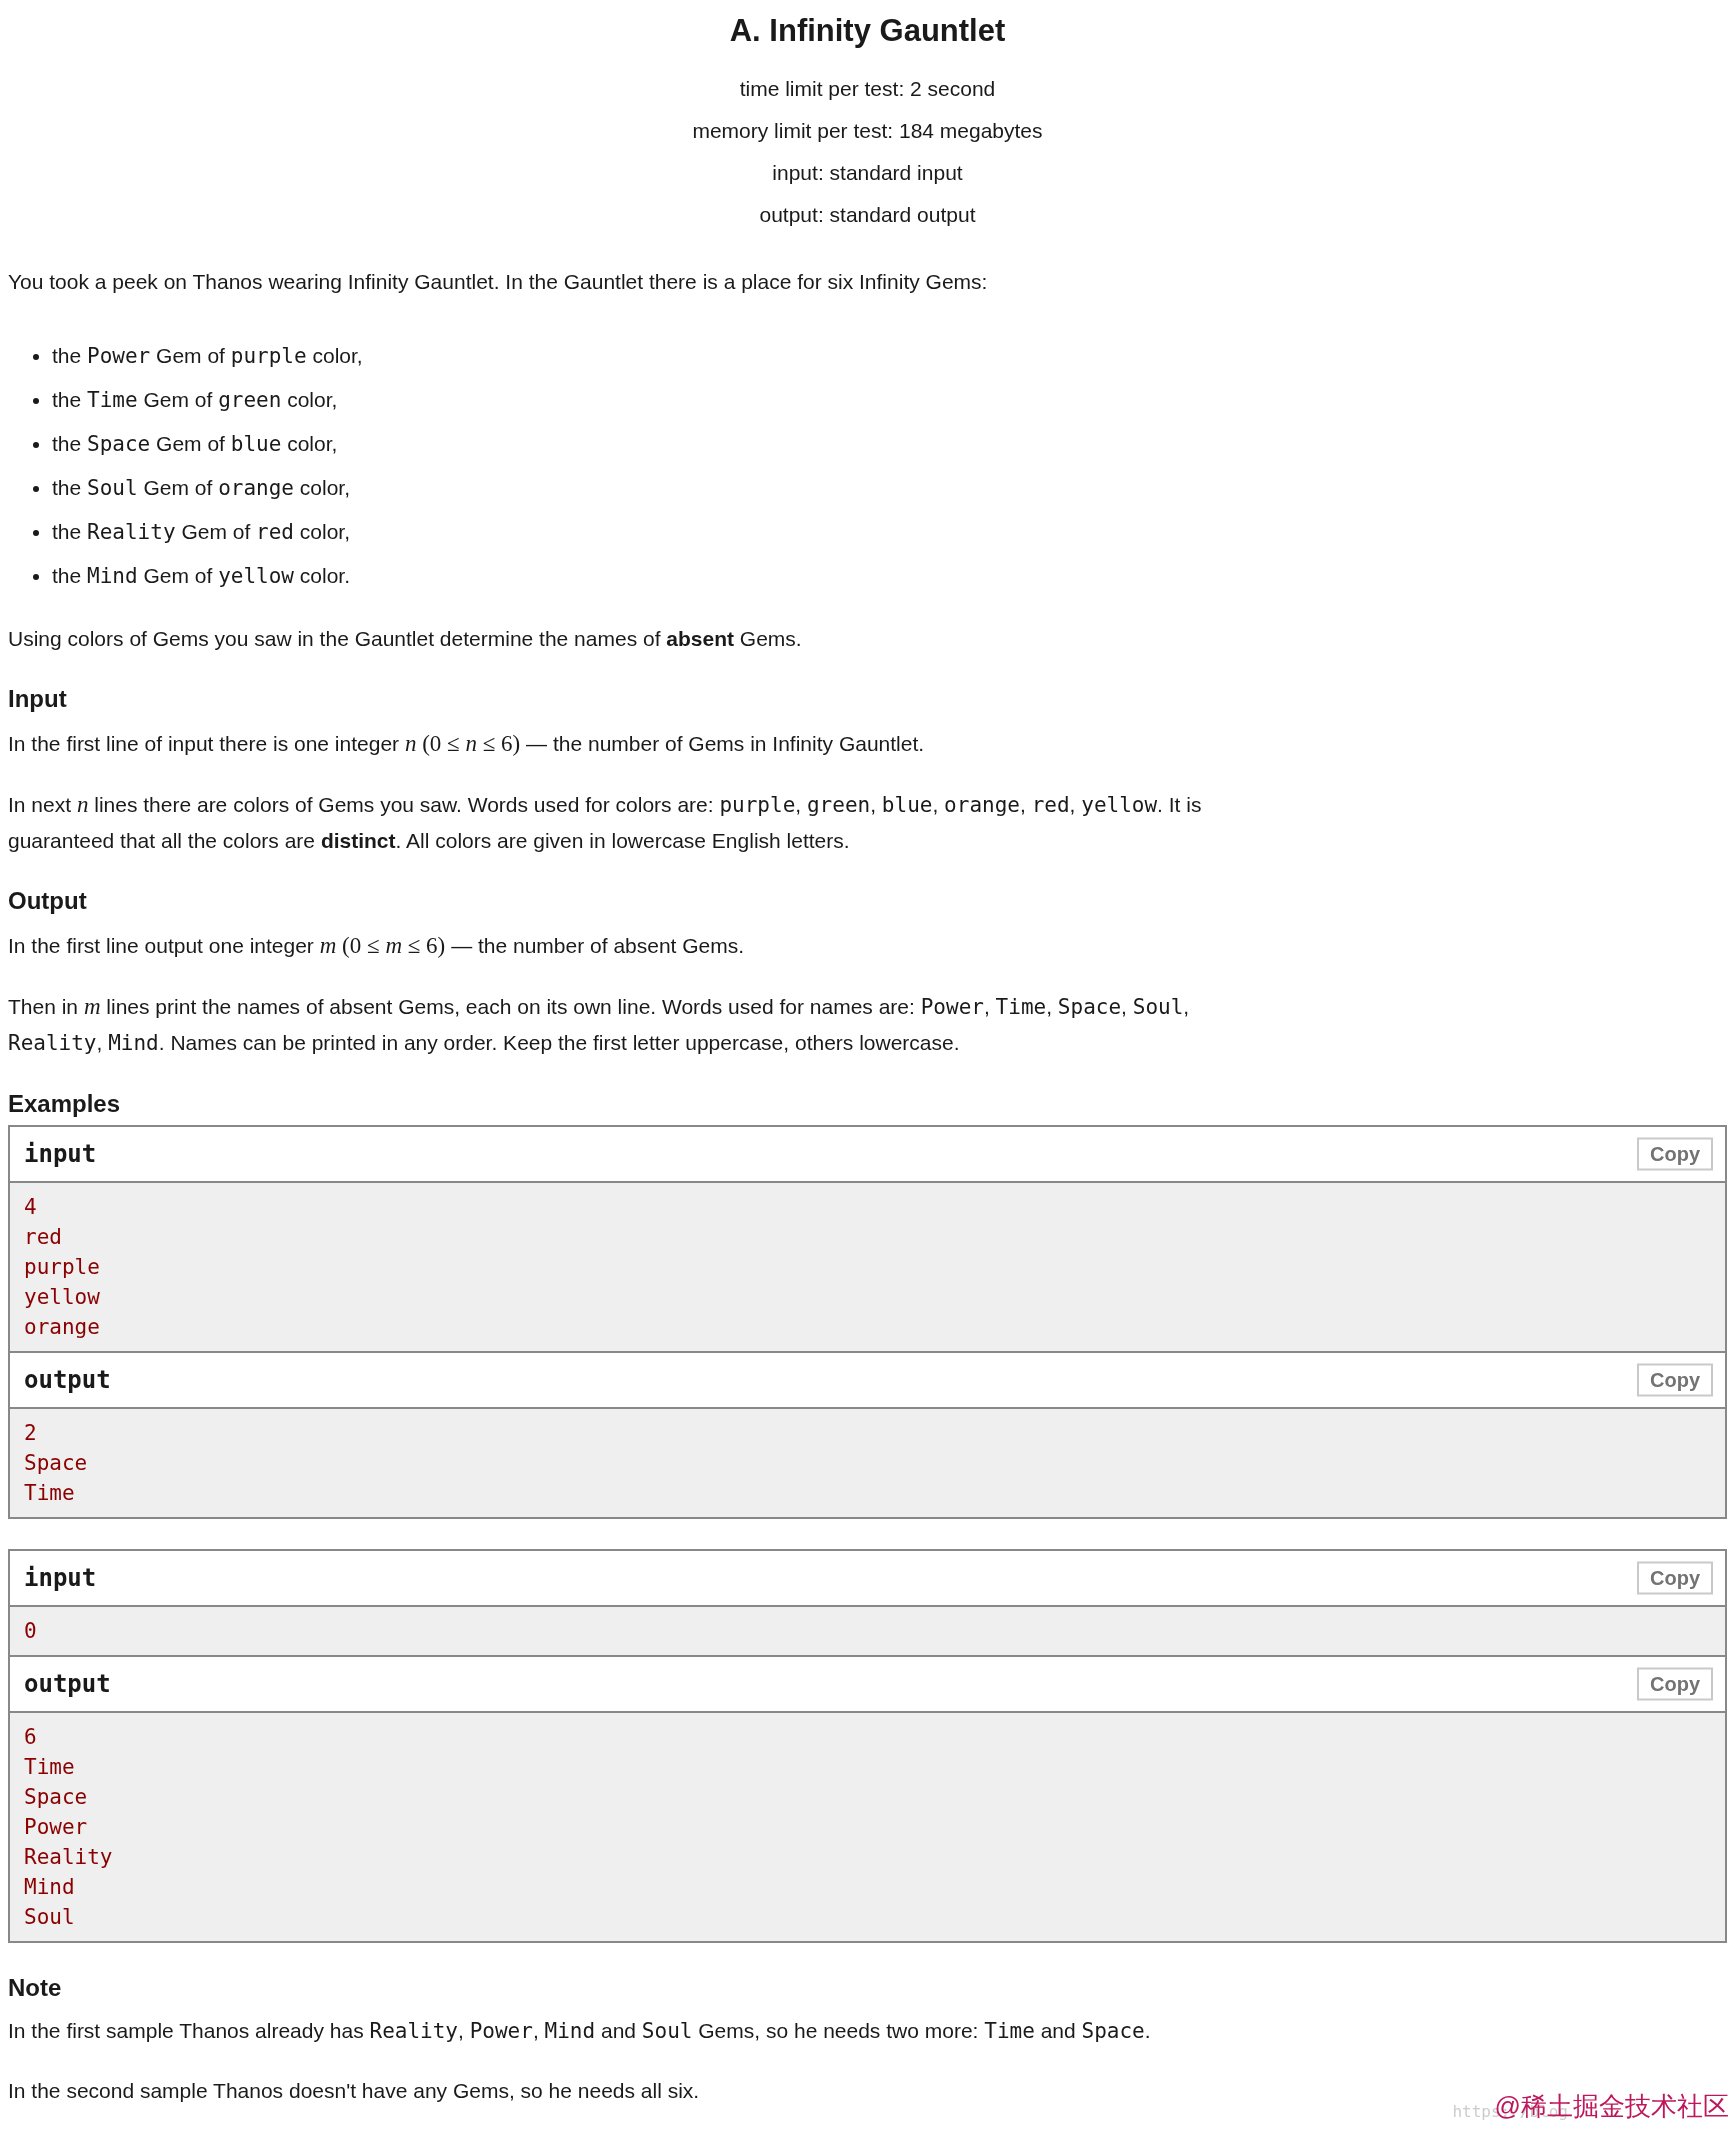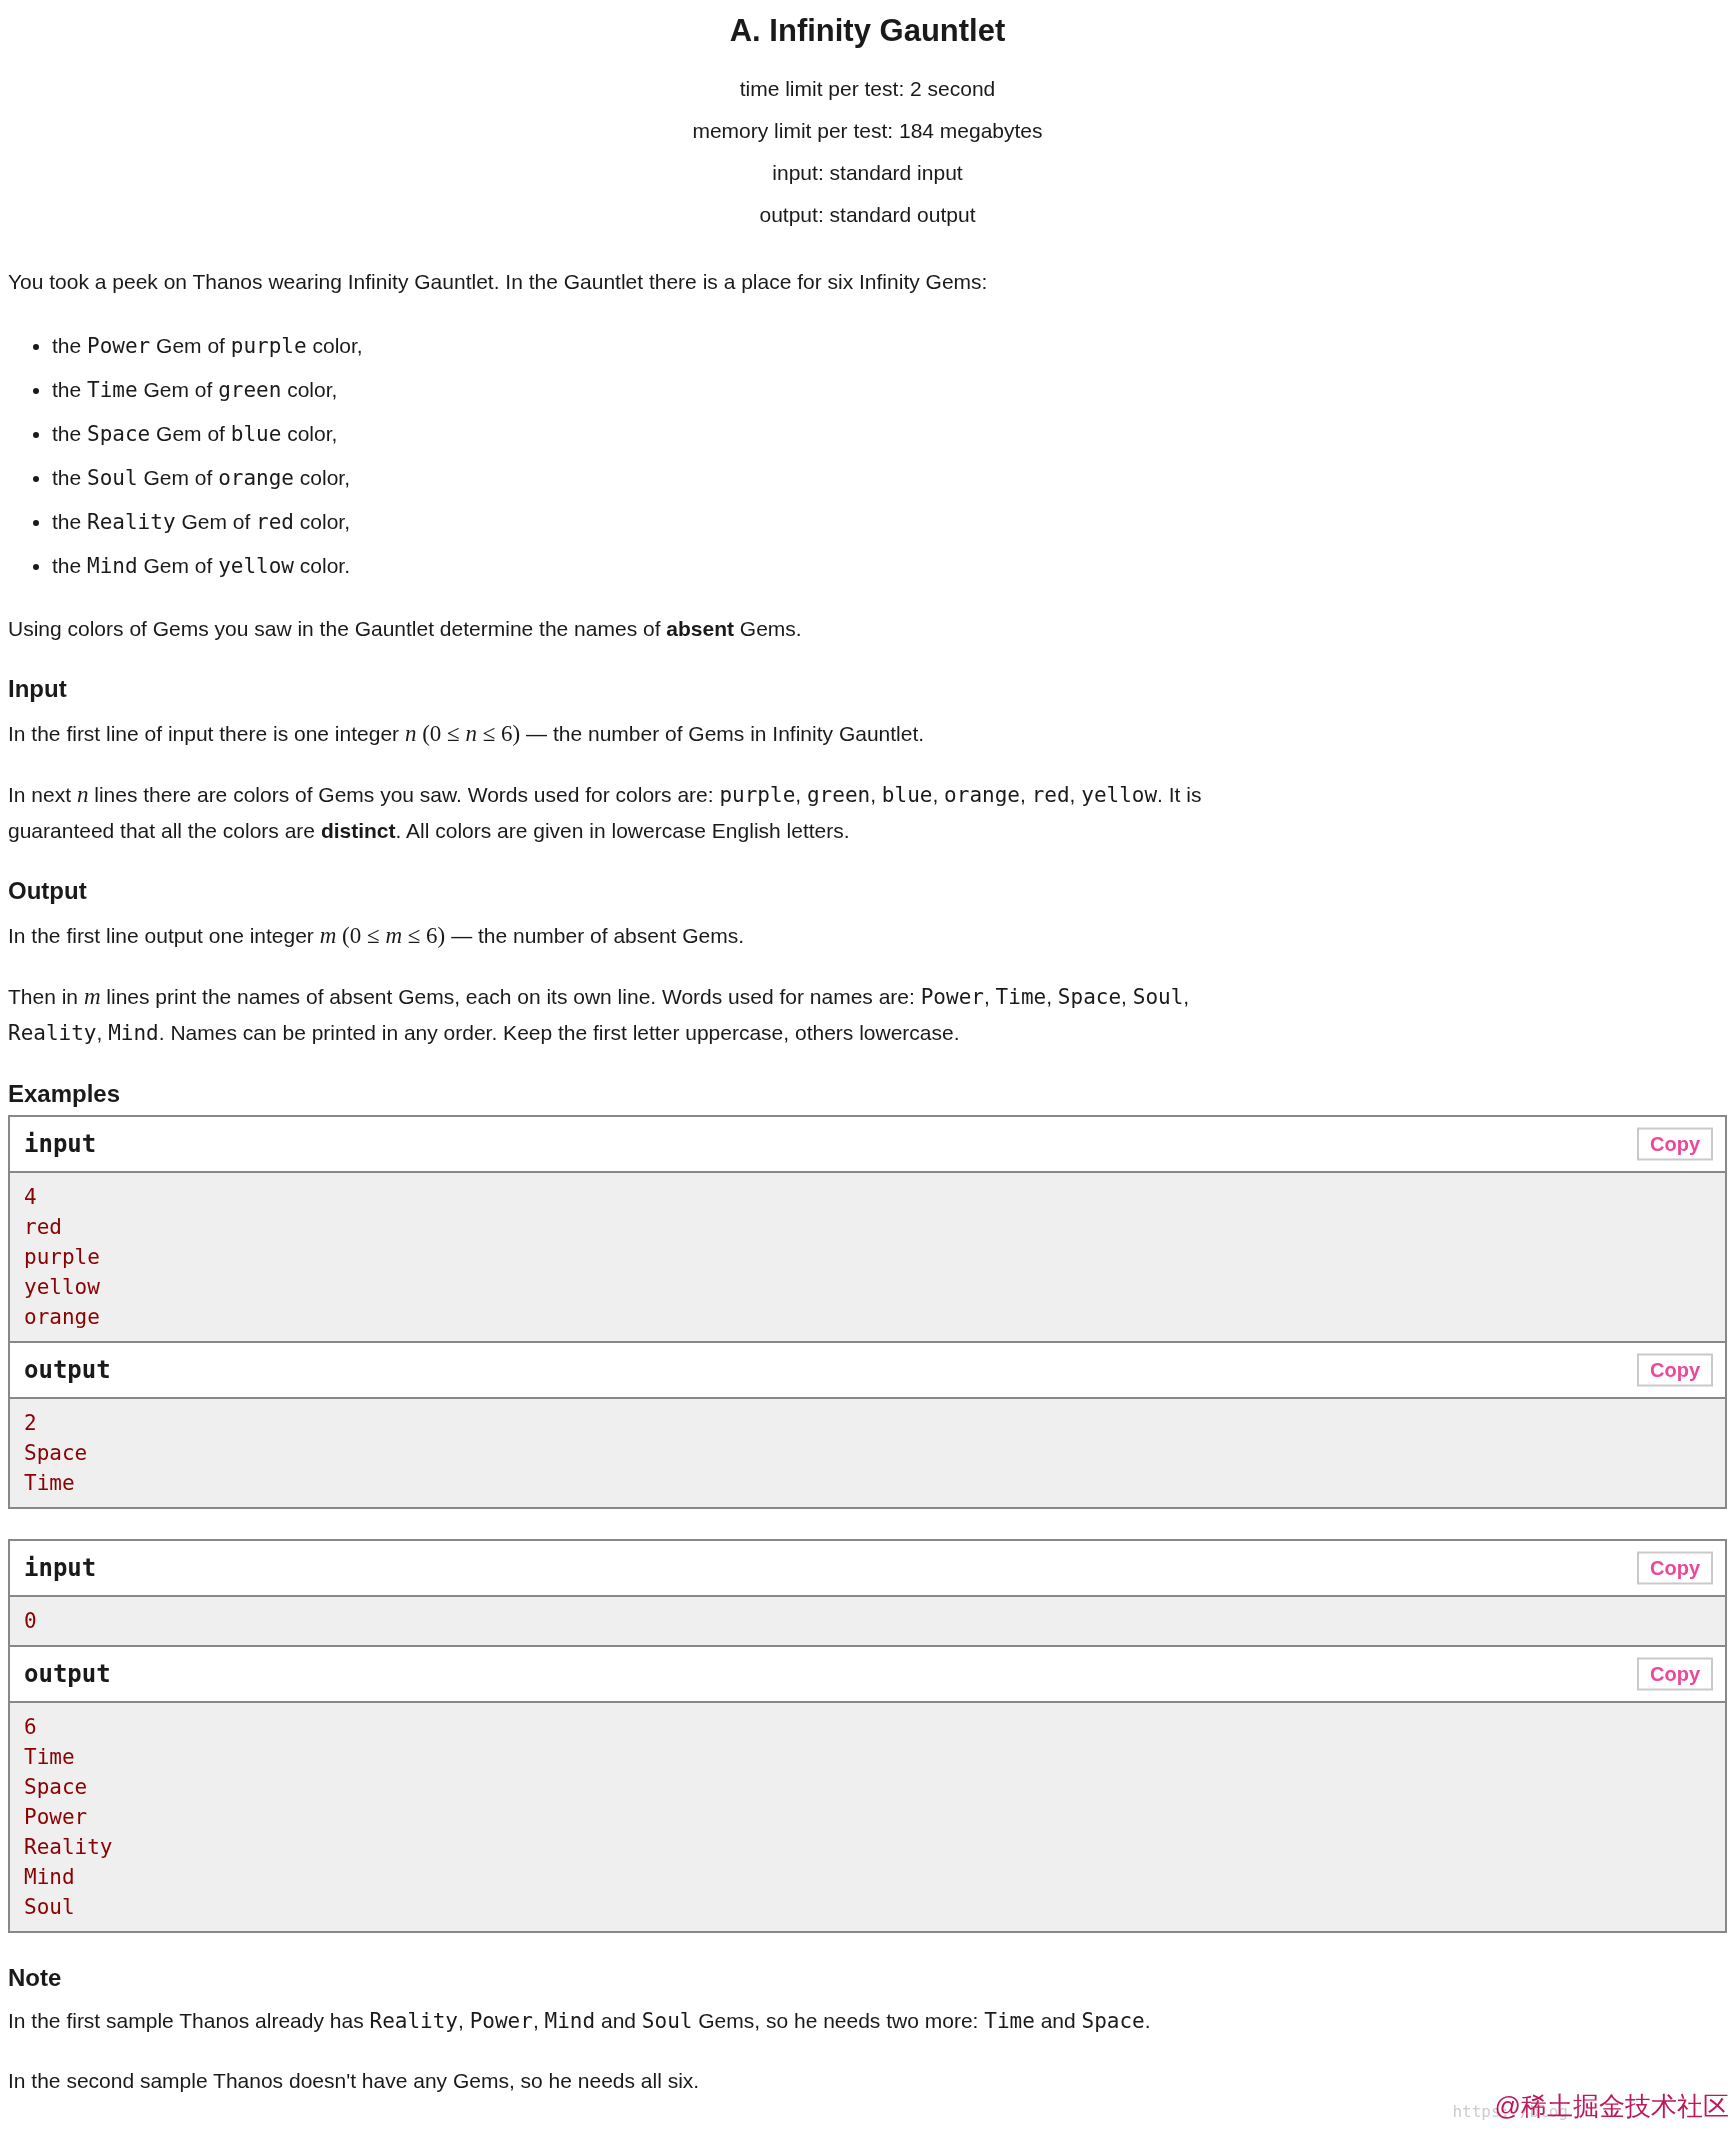--- a/index.html
+++ b/index.html
@@ -57,21 +57,21 @@
     font-family: "DejaVu Sans Mono", monospace;
     font-weight: bold;
     font-size: 24px;
   }
   .copy-btn {
     position: absolute;
     right: 12px; top: 50%;
     transform: translateY(-50%);
     background: #ffffff;
     border: 2px solid #c9c9c9;
-    color: #ec4899;
+    color: #737373;
     font-family: "Liberation Sans", sans-serif;
     font-weight: bold;
     font-size: 20px;
     padding: 3px 11px;
     cursor: pointer;
   }
   .sample-pre {
     margin: 0;
     background: #efefef;
     color: #8b0000;
@@ -109,21 +109,21 @@
   <div class="header-block">
     <div class="title">A. Infinity Gauntlet</div>
     <div class="meta">
       <div>time limit per test: 2 second</div>
       <div>memory limit per test: 184 megabytes</div>
       <div>input: standard input</div>
       <div>output: standard output</div>
     </div>
   </div>
 
-  <p style="margin-bottom:32px;">You took a peek on Thanos wearing Infinity Gauntlet. In the Gauntlet there is a place for six Infinity Gems:</p>
+  <p style="margin-bottom:42px;">You took a peek on Thanos wearing Infinity Gauntlet. In the Gauntlet there is a place for six Infinity Gems:</p>
 
   <ul class="gems">
     <li>the <code>Power</code> Gem of <code>purple</code> color,</li>
     <li>the <code>Time</code> Gem of <code>green</code> color,</li>
     <li>the <code>Space</code> Gem of <code>blue</code> color,</li>
     <li>the <code>Soul</code> Gem of <code>orange</code> color,</li>
     <li>the <code>Reality</code> Gem of <code>red</code> color,</li>
     <li>the <code>Mind</code> Gem of <code>yellow</code> color.</li>
   </ul>
 

